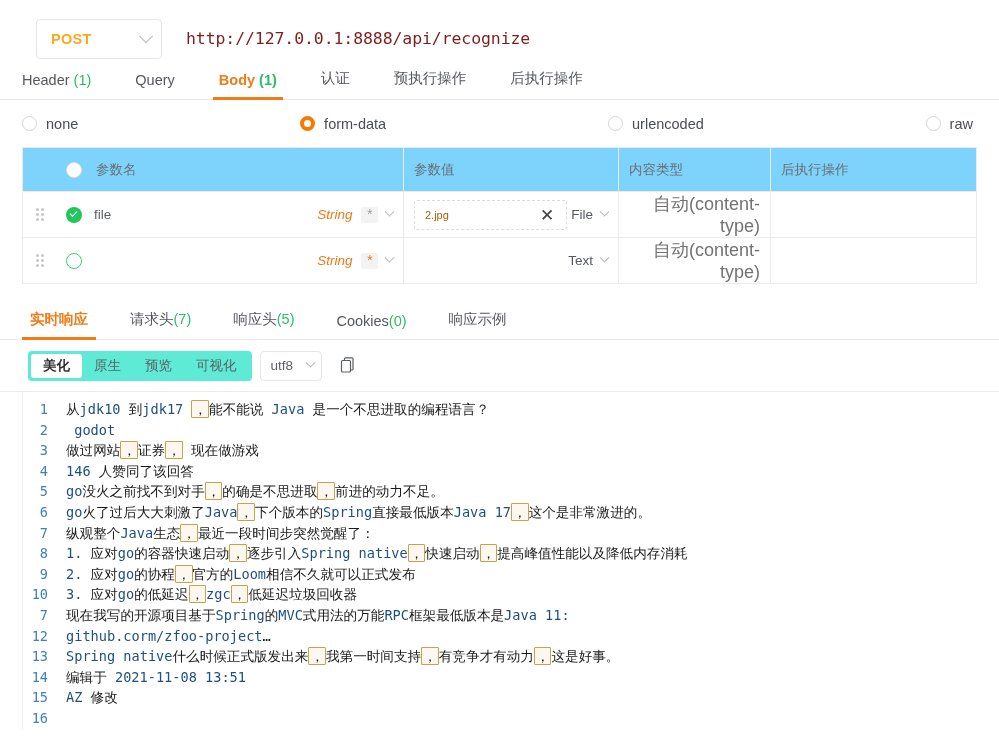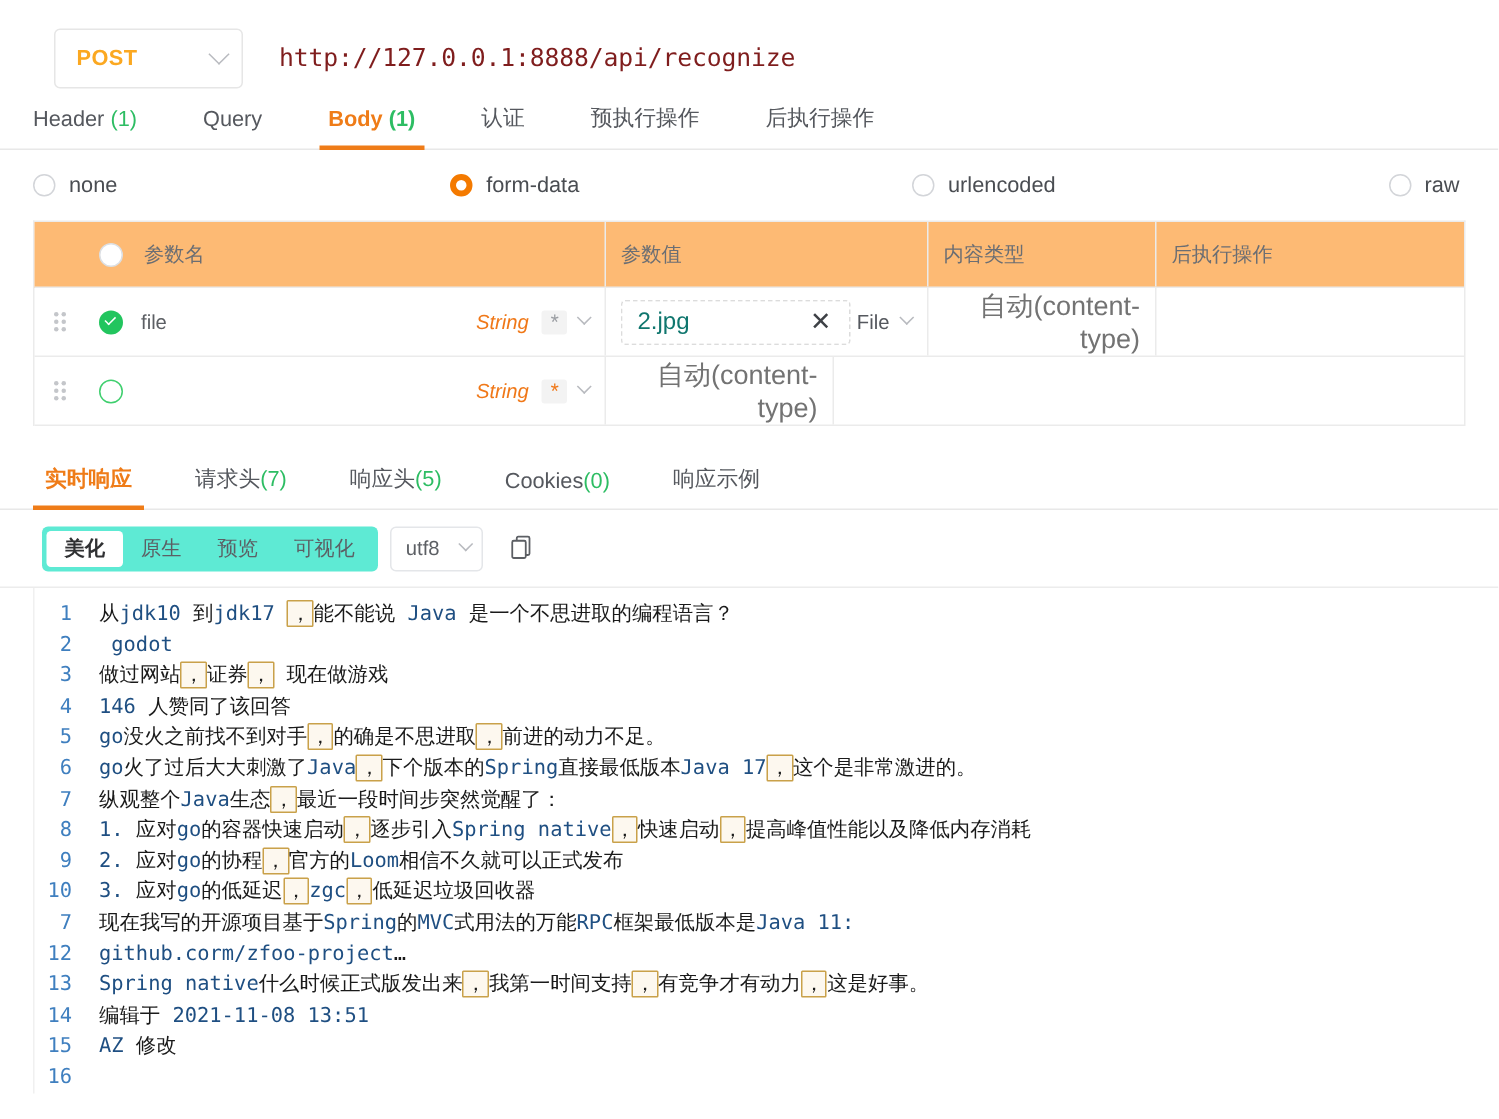--- a/index.html
+++ b/index.html
@@ -135,21 +135,21 @@
     border-bottom: none;
     font-size: 13.5px;
     box-sizing: border-box;
   }
   .prow {
     display: flex;
     border-bottom: 1px solid #ebebeb;
     align-items: stretch;
     min-height: 42px;
   }
-  .prow.head { min-height: 43px; background: #fdba74; }
+  .prow.head { min-height: 43px; background: #7dd3fc; }
   .pc {
     display: flex;
     align-items: center;
     box-sizing: border-box;
     border-right: 1px solid #ebebeb;
     padding: 0 10px;
   }
   .pc.last { border-right: none; }
   .c-handle { width: 33px; justify-content: center; padding: 0; border-right: none; }
   .c-name  { width: 348px; }
@@ -209,21 +209,21 @@
   .file-box {
     flex: 1;
     height: 30px;
     border: 1px dashed #dcdcdc;
     border-radius: 3px;
     display: flex;
     align-items: center;
     padding: 0 6px 0 10px;
     box-sizing: border-box;
   }
-  .file-name { color: #0f766e; font-size: 16px; }
+  .file-name { color: #a16207; font-size: 11px; }
   .file-x {
     margin-left: auto;
     color: #3e4146;
     font-size: 17px;
     line-height: 14px;
     cursor: pointer;
     padding: 0 6px 0 4px;
     font-family: "DejaVu Sans", sans-serif;
   }
   .valmode {
@@ -468,20 +468,26 @@
     </div>
     <div class="pc c-name">
       <span class="ck off"></span>
       <span class="pname"></span>
       <span class="type-grp">
         <span class="type-str">String</span>
         <span class="req-chip orange">*</span>
         <span class="tsel">
             <span class="chev sm"></span>
           </span>
+      </span>
+    </div>
+    <div class="pc c-val">
+      <span class="valmode right">
+        <span>Text</span>
+        <span class="chev sm"></span>
       </span>
     </div>
     <div class="pc c-type">
       <span class="ctype-ph">自动(content-type)</span>
     </div>
     <div class="pc c-desc last">
       <span></span>
     </div>
   </div>
 </div>

